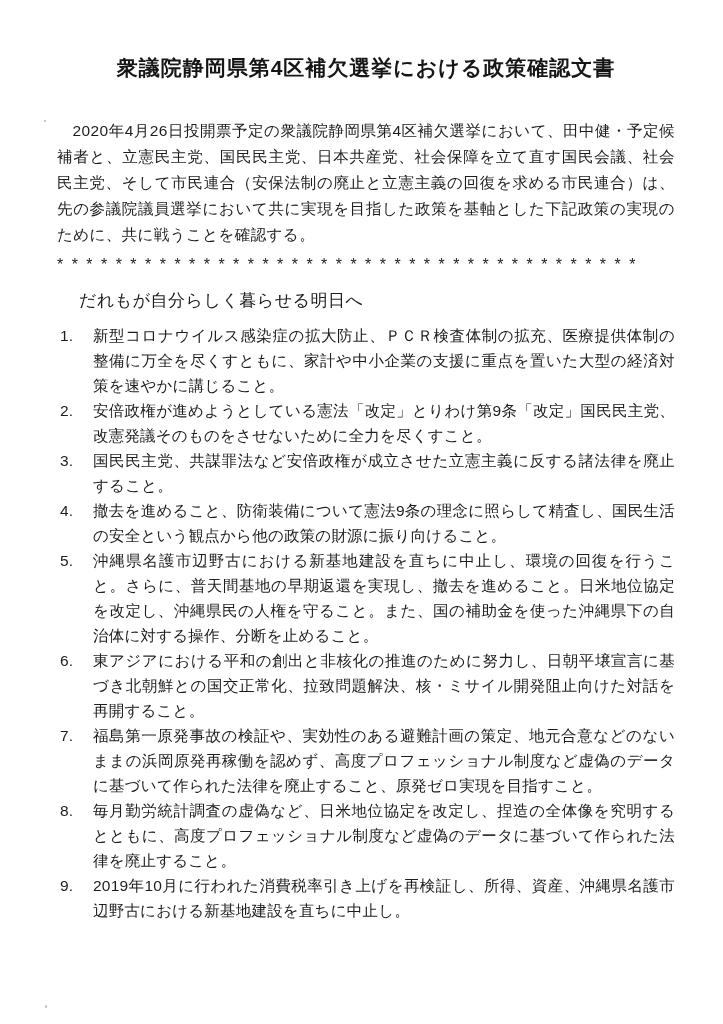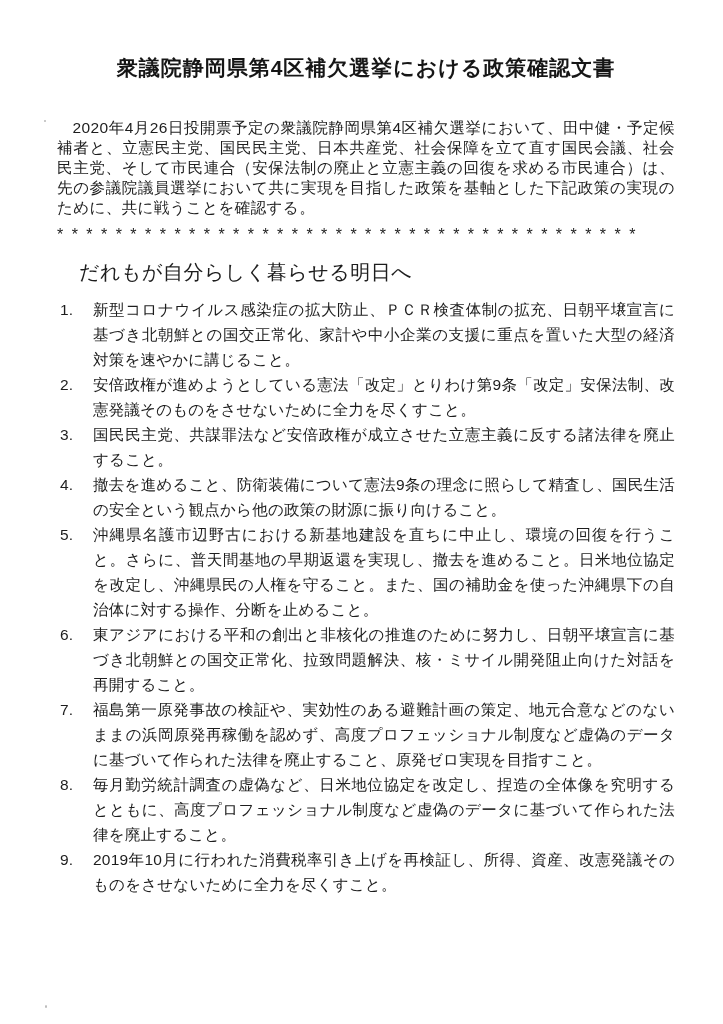--- a/index.html
+++ b/index.html
@@ -27,37 +27,37 @@
     margin: 10px 0 0 0;
     font-size: 21px;
     font-weight: 700;
     text-align: center;
     letter-spacing: 1px;
     color: #161616;
   }
   .intro {
     margin: 36px 0 0 0;
     font-size: 15.5px;
-    line-height: 20px;
+    line-height: 26px;
     text-align: justify;
     text-indent: 1em;
     letter-spacing: 0.4px;
     color: #1d1d1d;
   }
   .divider {
     margin: 8px 0 0 0;
     font-size: 16px;
     letter-spacing: 2px;
     white-space: nowrap;
     overflow: hidden;
     color: #222222;
   }
   .subtitle {
     margin: 15px 0 0 22px;
-    font-size: 20px;
+    font-size: 17px;
     letter-spacing: 0.5px;
     color: #1d1d1d;
   }
   .policy-list {
     margin: 11px 0 0 0;
     padding: 0;
     list-style: none;
   }
   .policy-item {
     display: flex;
@@ -94,25 +94,25 @@
 
   <p class="intro">2020年4月26日投開票予定の衆議院静岡県第4区補欠選挙において、田中健・予定候補者と、立憲民主党、国民民主党、日本共産党、社会保障を立て直す国民会議、社会民主党、そして市民連合（安保法制の廃止と立憲主義の回復を求める市民連合）は、先の参議院議員選挙において共に実現を目指した政策を基軸とした下記政策の実現のために、共に戦うことを確認する。</p>
 
   <div class="divider">* * * * * * * * * * * * * * * * * * * * * * * * * * * * * * * * * * * * * * * *</div>
 
   <p class="subtitle">だれもが自分らしく暮らせる明日へ</p>
 
   <ol class="policy-list">
     <li class="policy-item">
       <span class="num">1.</span>
-      <span class="text">新型コロナウイルス感染症の拡大防止、ＰＣＲ検査体制の拡充、日朝平壌宣言に基づき北朝鮮との国交正常化、家計や中小企業の支援に重点を置いた大型の経済対策を速やかに講じること。</span>
+      <span class="text">新型コロナウイルス感染症の拡大防止、ＰＣＲ検査体制の拡充、医療提供体制の整備に万全を尽くすともに、家計や中小企業の支援に重点を置いた大型の経済対策を速やかに講じること。</span>
     </li>
     <li class="policy-item">
       <span class="num">2.</span>
-      <span class="text">安倍政権が進めようとしている憲法「改定」とりわけ第9条「改定」安保法制、改憲発議そのものをさせないために全力を尽くすこと。</span>
+      <span class="text">安倍政権が進めようとしている憲法「改定」とりわけ第9条「改定」国民民主党、改憲発議そのものをさせないために全力を尽くすこと。</span>
     </li>
     <li class="policy-item">
       <span class="num">3.</span>
       <span class="text">国民民主党、共謀罪法など安倍政権が成立させた立憲主義に反する諸法律を廃止すること。</span>
     </li>
     <li class="policy-item">
       <span class="num">4.</span>
       <span class="text">撤去を進めること、防衛装備について憲法9条の理念に照らして精査し、国民生活の安全という観点から他の政策の財源に振り向けること。</span>
     </li>
     <li class="policy-item">
@@ -126,19 +126,19 @@
     <li class="policy-item">
       <span class="num">7.</span>
       <span class="text">福島第一原発事故の検証や、実効性のある避難計画の策定、地元合意などのないままの浜岡原発再稼働を認めず、高度プロフェッショナル制度など虚偽のデータに基づいて作られた法律を廃止すること、原発ゼロ実現を目指すこと。</span>
     </li>
     <li class="policy-item">
       <span class="num">8.</span>
       <span class="text">毎月勤労統計調査の虚偽など、日米地位協定を改定し、捏造の全体像を究明するとともに、高度プロフェッショナル制度など虚偽のデータに基づいて作られた法律を廃止すること。</span>
     </li>
     <li class="policy-item">
       <span class="num">9.</span>
-      <span class="text">2019年10月に行われた消費税率引き上げを再検証し、所得、資産、改憲発議そのものをさせないために全力を尽くすこと。</span>
+      <span class="text">2019年10月に行われた消費税率引き上げを再検証し、所得、資産、沖縄県名護市辺野古における新基地建設を直ちに中止し。</span>
     </li>
   </ol>
 
   <span class="speck speck-1"></span>
   <span class="speck speck-2"></span>
 </div>
 
 </body></html>

